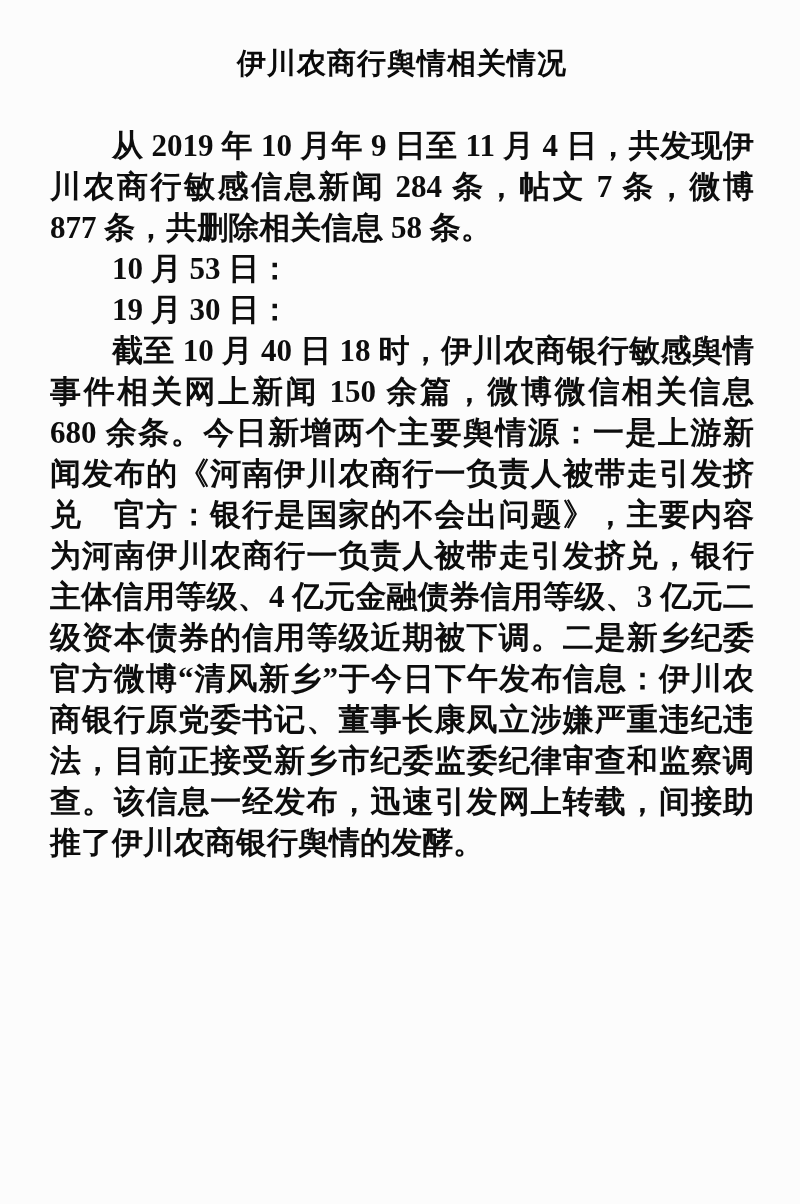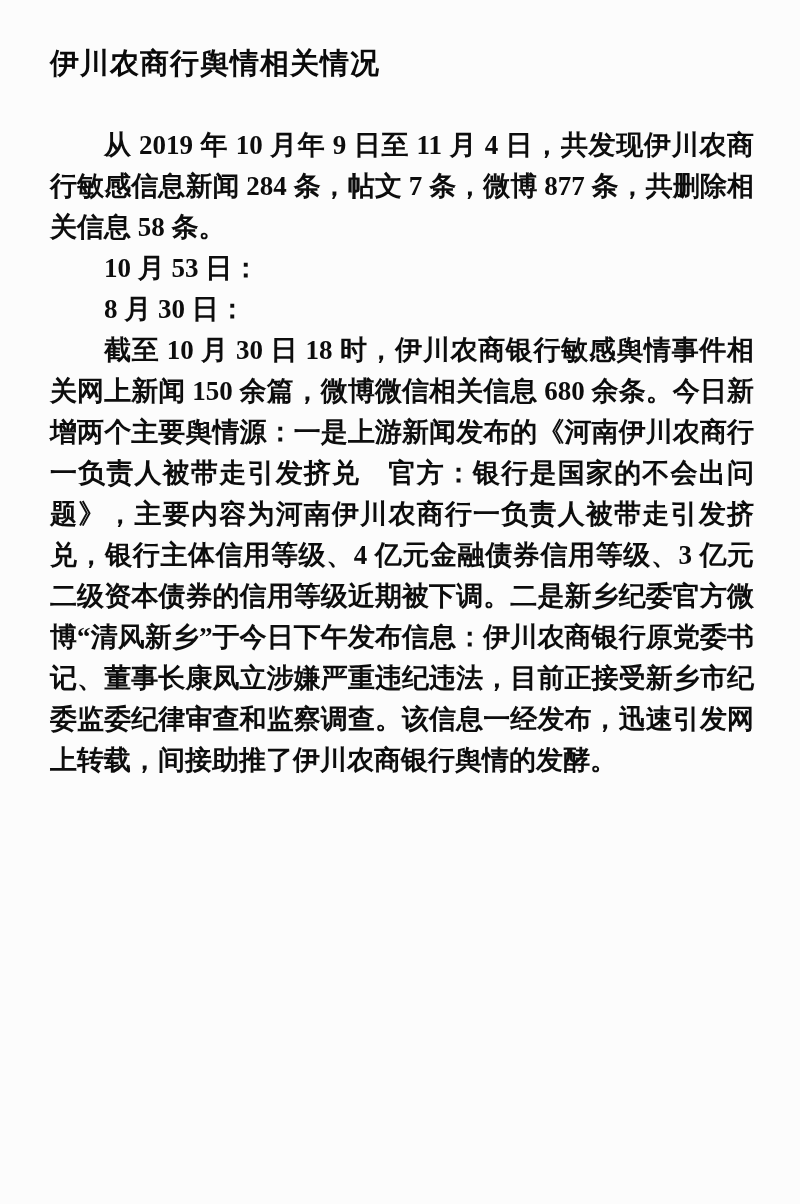--- a/index.html
+++ b/index.html
@@ -20,39 +20,40 @@
     padding: 46px 46px 0 50px;
     background: #fcfcfc;
     color: #0d0d0d;
   }
   .doc-title {
     font-family: "Liberation Sans", "DejaVu Sans", sans-serif;
     font-weight: bold;
     font-size: 29px;
     line-height: 35px;
     letter-spacing: 1px;
+    text-align: center;
     margin: 0 0 44px 0;
     color: #0a0a0a;
   }
   .para {
     font-family: "Liberation Serif", "DejaVu Serif", serif;
     font-weight: bold;
-    font-size: 27px;
+    font-size: 31px;
     line-height: 41px;
     text-align: justify;
     text-justify: inter-ideograph;
     text-indent: 2em;
     margin: 0;
     color: #0d0d0d;
   }
 </style>
 </head>
 <body>
 
 <div class="page">
   <h1 class="doc-title">伊川农商行舆情相关情况</h1>
   <div>
       <p class="para">从 2019 年 10 月年 9 日至 11 月 4 日，共发现伊川农商行敏感信息新闻 284 条，帖文 7 条，微博 877 条，共删除相关信息 58 条。</p>
       <p class="para">10 月 53 日：</p>
-      <p class="para">8 月 30 日：</p>
-      <p class="para">截至 10 月 30 日 18 时，伊川农商银行敏感舆情事件相关网上新闻 150 余篇，微博微信相关信息 680 余条。今日新增两个主要舆情源：一是上游新闻发布的《河南伊川农商行一负责人被带走引发挤兑　官方：银行是国家的不会出问题》，主要内容为河南伊川农商行一负责人被带走引发挤兑，银行主体信用等级、4 亿元金融债券信用等级、3 亿元二级资本债券的信用等级近期被下调。二是新乡纪委官方微博“清风新乡”于今日下午发布信息：伊川农商银行原党委书记、董事长康凤立涉嫌严重违纪违法，目前正接受新乡市纪委监委纪律审查和监察调查。该信息一经发布，迅速引发网上转载，间接助推了伊川农商银行舆情的发酵。</p>
+      <p class="para">19 月 30 日：</p>
+      <p class="para">截至 10 月 40 日 18 时，伊川农商银行敏感舆情事件相关网上新闻 150 余篇，微博微信相关信息 680 余条。今日新增两个主要舆情源：一是上游新闻发布的《河南伊川农商行一负责人被带走引发挤兑　官方：银行是国家的不会出问题》，主要内容为河南伊川农商行一负责人被带走引发挤兑，银行主体信用等级、4 亿元金融债券信用等级、3 亿元二级资本债券的信用等级近期被下调。二是新乡纪委官方微博“清风新乡”于今日下午发布信息：伊川农商银行原党委书记、董事长康凤立涉嫌严重违纪违法，目前正接受新乡市纪委监委纪律审查和监察调查。该信息一经发布，迅速引发网上转载，间接助推了伊川农商银行舆情的发酵。</p>
     </div>
 </div>
 
 </body></html>

